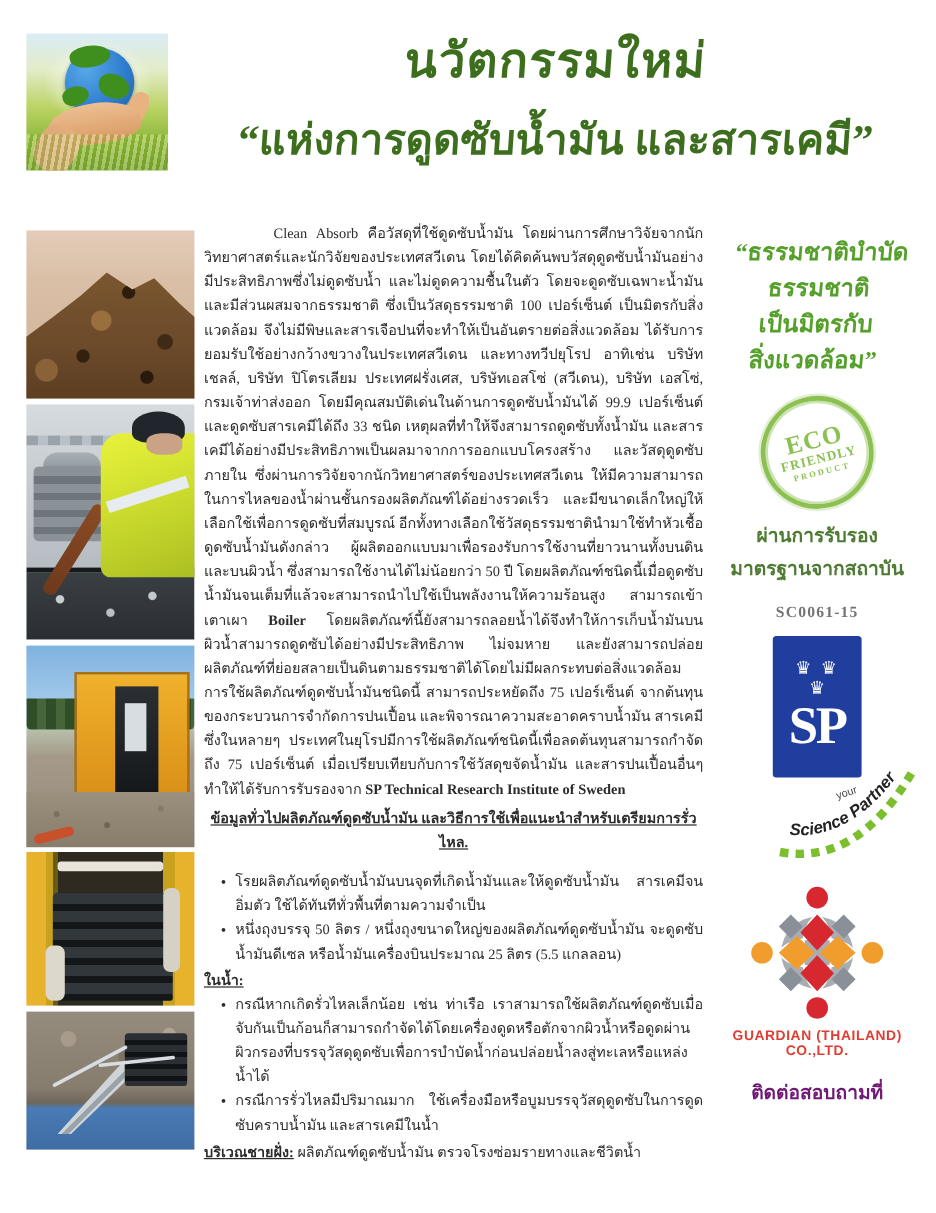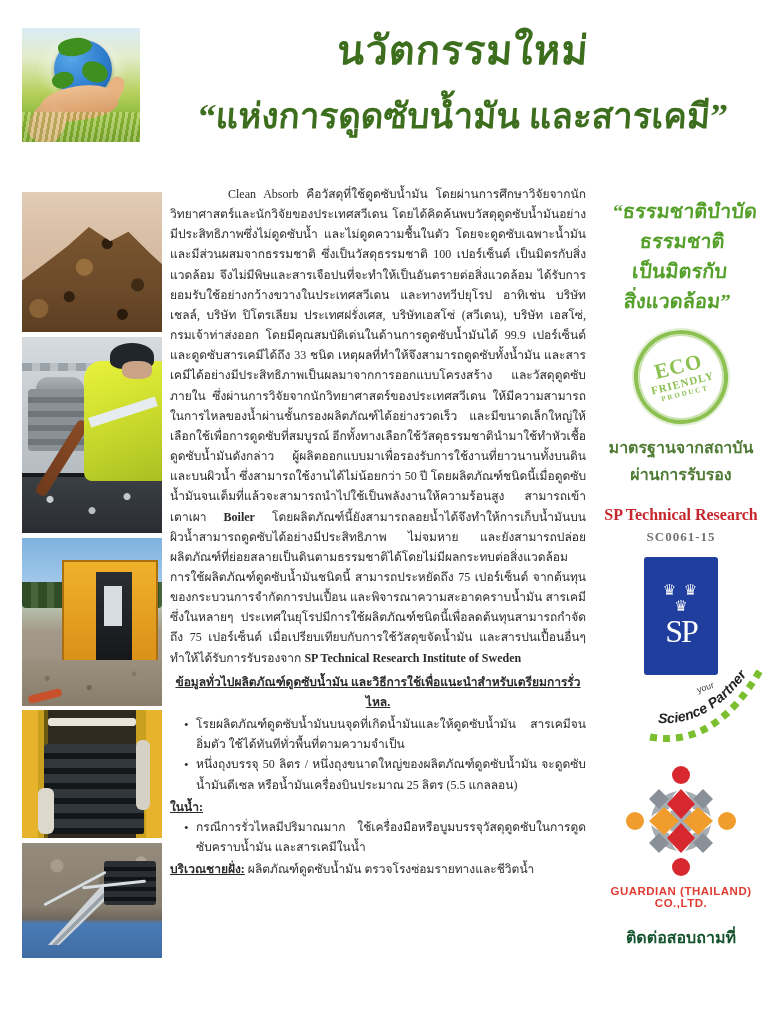--- a/index.html
+++ b/index.html
@@ -102,21 +102,21 @@
      background:repeating-linear-gradient(135deg,#cfd4d8 0 6px,#9aa3a9 6px 10px);
      clip-path:polygon(0 100%,100% 0,100% 30%,20% 100%);}
   .ph5 .rail1,.ph5 .rail2{position:absolute;background:#d7dde1;height:3px;border-radius:2px;}
   .ph5 .rail1{left:18px;top:44px;width:70px;transform:rotate(-28deg);}
   .ph5 .rail2{left:60px;top:40px;width:64px;transform:rotate(-6deg);}
   
   .mid{position:absolute;left:170px;top:184px;width:416px;font-size:12px;line-height:1.68;
     text-align:justify;color:#2b2b2b;}
   .intro{margin:0;text-indent:58px;}
   .sp-bold{font-family:"Liberation Serif",serif;font-weight:bold;}
-  .mid-heading{font-size:12px;font-weight:bold;text-decoration:underline;text-align:center;margin:4px 0 2px 0;}
+  .mid-heading{font-size:12px;font-weight:bold;text-decoration:underline;text-align:center;margin:4px 0 12px 0;}
   .sec-title{font-weight:bold;text-decoration:underline;margin-top:2px;}
   .mid ul{margin:0;padding:0;list-style:none;}
   .mid li{padding-left:26px;position:relative;}
   .mid li::before{content:"•";position:absolute;left:14px;top:0;font-size:13px;}
   .coast-lead{margin-top:2px;}
   .coast-lead .sec-title{display:inline;}
   
   .side{position:absolute;left:590px;top:196px;width:182px;text-align:center;}
   .quote{color:#55a02a;font-weight:bold;font-size:20px;line-height:1.5;transform:skewX(-5deg);}
   .eco{margin:14px auto 10px auto;width:86px;height:86px;border:4px solid #8cc152;border-radius:50%;
@@ -125,26 +125,26 @@
   .eco .l1{font-size:21px;font-weight:900;letter-spacing:1px;line-height:1;}
   .eco .l2{font-size:11px;font-weight:bold;letter-spacing:1px;line-height:1.2;}
   .eco .l3{font-size:7px;font-weight:bold;letter-spacing:2px;line-height:1.2;}
   .cert{color:#4e7a33;font-size:16px;font-weight:bold;line-height:1.7;margin-top:4px;}
   .sp-red{color:#c5272c;font-weight:bold;font-size:16px;line-height:1.6;margin-top:14px;}
   .sp-code{color:#737373;font-weight:bold;font-size:13px;margin-top:1px;letter-spacing:1px;}
   .sp-box{margin:12px auto 0 auto;width:74px;height:118px;background:#1f3e9e;border-radius:3px;
     display:flex;flex-direction:column;align-items:center;justify-content:center;color:#fff;}
   .sp-box .crowns2{font-size:15px;line-height:1;letter-spacing:2px;}
   .sp-box .crown1{font-size:15px;line-height:1.1;}
-  .sp-box .sp-text{font-size:32px;font-weight:normal;line-height:1.05;letter-spacing:-2px;}
+  .sp-box .sp-text{font-size:44px;font-weight:bold;line-height:1.05;letter-spacing:-2px;}
   .partner{margin:-26px 0 0 52px;width:130px;height:96px;position:relative;}
   .guardian{margin:16px auto 0 auto;width:120px;height:120px;}
   .gname{color:#e03c31;font-weight:bold;font-size:11.5px;letter-spacing:.5px;margin-top:4px;
     font-family:"Liberation Sans","DejaVu Sans",sans-serif;}
-  .contact{margin-top:16px;color:#14532d;}
+  .contact{margin-top:16px;color:#701a75;}
   .contact .c1{font-size:16px;font-weight:bold;}
 </style>
 </head>
 <body>
 
 <div class="page">
 
   <div class="logo">
     <div class="glow"></div>
     <div class="globe"></div>
@@ -203,20 +203,21 @@
 
     <div class="mid-heading">ข้อมูลทั่วไปผลิตภัณฑ์ดูดซับน้ำมัน และวิธีการใช้เพื่อแนะนำสำหรับเตรียมการรั่วไหล.</div>
 
     <ul>
       <li>โรยผลิตภัณฑ์ดูดซับน้ำมันบนจุดที่เกิดน้ำมันและให้ดูดซับน้ำมัน สารเคมีจนอิ่มตัว ใช้ได้ทันทีทั่วพื้นที่ตามความจำเป็น</li>
       <li>หนึ่งถุงบรรจุ 50 ลิตร / หนึ่งถุงขนาดใหญ่ของผลิตภัณฑ์ดูดซับน้ำมัน จะดูดซับน้ำมันดีเซล หรือน้ำมันเครื่องบินประมาณ 25 ลิตร (5.5 แกลลอน)</li>
     </ul>
 
     <div class="sec-title">ในน้ำ:</div>
     <ul>
+      <li>กรณีหากเกิดรั่วไหลเล็กน้อย เช่น ท่าเรือ เราสามารถใช้ผลิตภัณฑ์ดูดซับเมื่อจับกันเป็นก้อนก็สามารถกำจัดได้โดยเครื่องดูดหรือตักจากผิวน้ำหรือดูดผ่านผิวกรองที่บรรจุวัสดุดูดซับเพื่อการบำบัดน้ำก่อนปล่อยน้ำลงสู่ทะเลหรือแหล่งน้ำได้</li>
       <li>กรณีการรั่วไหลมีปริมาณมาก ใช้เครื่องมือหรือบูมบรรจุวัสดุดูดซับในการดูดซับคราบน้ำมัน และสารเคมีในน้ำ</li>
     </ul>
 
     <div class="coast-lead"><span class="sec-title">บริเวณชายฝั่ง:</span><span> ผลิตภัณฑ์ดูดซับน้ำมัน ตรวจโรงซ่อมรายทางและชีวิตน้ำ</span></div>
 
   </div>
 
   <div class="side">
     <div class="quote">
       <div>“ธรรมชาติบำบัด</div>
@@ -225,26 +226,25 @@
       <div>สิ่งแวดล้อม”</div>
     </div>
 
     <div class="eco">
       <div class="l1">ECO</div>
       <div class="l2">FRIENDLY</div>
       <div class="l3">PRODUCT</div>
     </div>
 
     <div class="cert">
+      <div>ผ่านการรับรอง</div>
       <div>มาตรฐานจากสถาบัน</div>
-      <div>ผ่านการรับรอง</div>
     </div>
 
     <div class="sp-red">
-      <div>SP Technical Research</div>
     </div>
     <div class="sp-code">SC0061-15</div>
 
     <div class="sp-box">
       <div class="crowns2">♛ ♛</div>
       <div class="crown1">♛</div>
       <div class="sp-text">SP</div>
     </div>
 
     <div class="partner">

